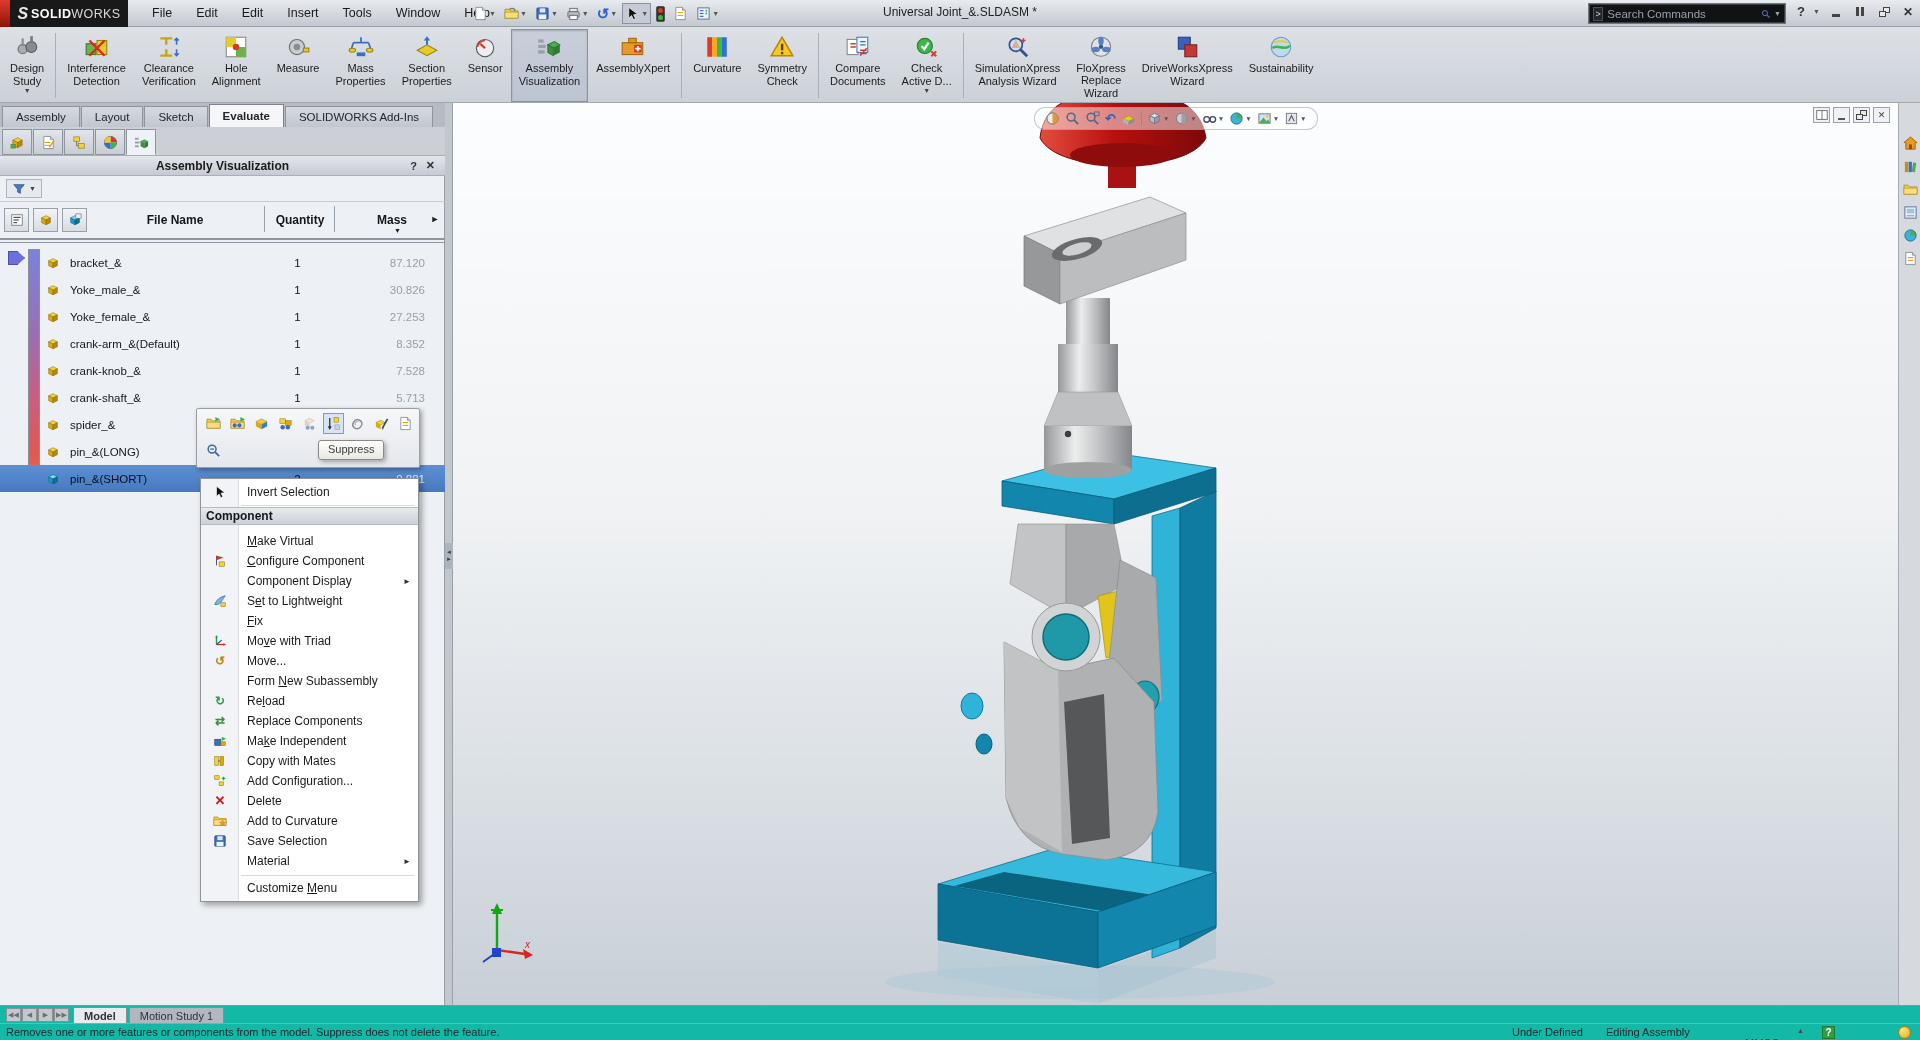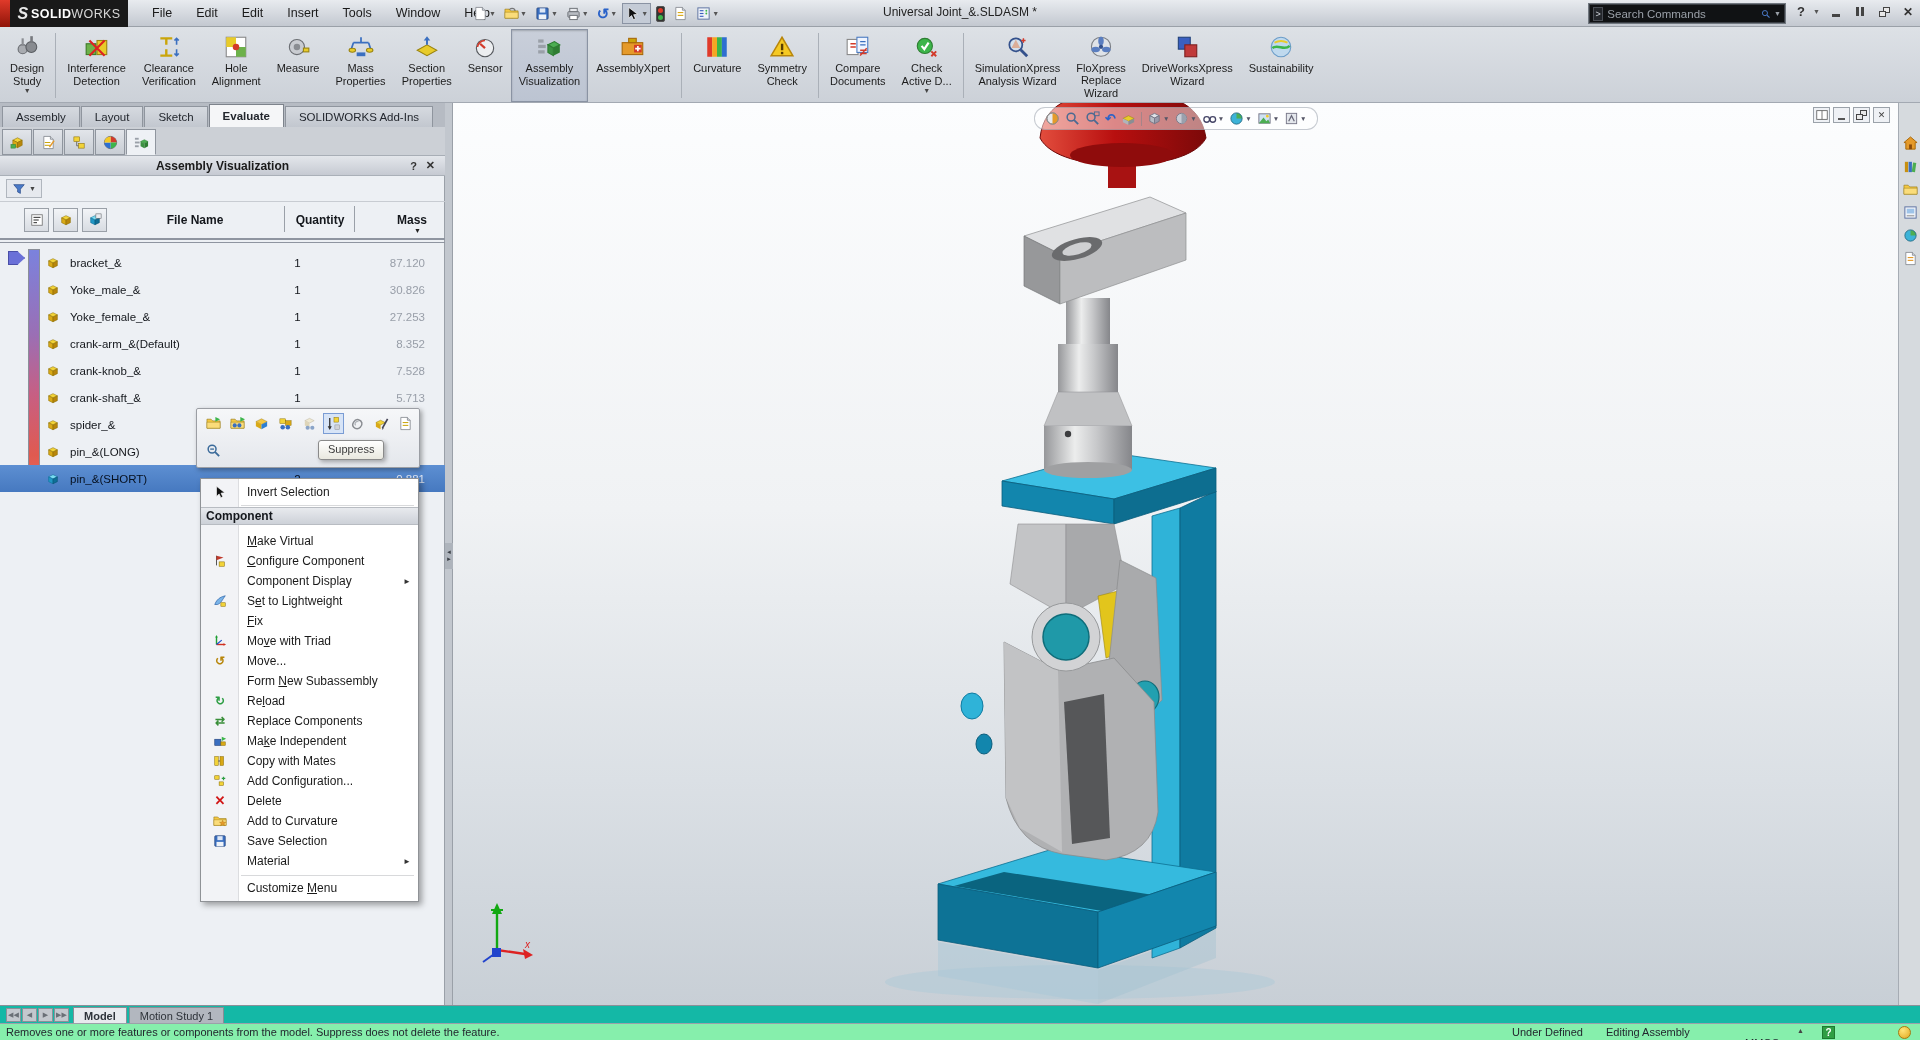--- a/index.html
+++ b/index.html
@@ -70,21 +70,21 @@
     border:1px solid #8f959e; background:linear-gradient(#e2e5ea,#c8cdd4); margin-right:1px; }
   .ptab.active { background:#eef1f5; border-bottom-color:#eef1f5; }
   .ptitle { position:absolute; left:0; top:29px; width:445px; height:20px;
     background:linear-gradient(#e3e6eb,#c6cad2); border-bottom:1px solid #aab0b8;
     display:flex; align-items:center; justify-content:center; font-weight:bold; font-size:12px; }
   .ptitle .pt-q { position:absolute; right:28px; font-weight:bold; color:#333; font-size:11px; }
   .ptitle .pt-x { position:absolute; right:10px; font-weight:bold; color:#333; font-size:11px; }
   .pfilter { position:absolute; left:0; top:49px; width:445px; height:26px; border-bottom:1px solid #c8ccd2; display:flex; align-items:center; padding-left:6px; }
   .fbtn { display:flex; align-items:center; gap:3px; border:1px solid #b0b6be; background:#e6e9ee; height:19px; padding:0 5px; }
   .fbtn .car { font-size:7px; color:#444; }
-  .phead { position:absolute; left:0; top:75px; width:445px; height:35px; display:flex; align-items:center;margin-left:20px; }
+  .phead { position:absolute; left:0; top:75px; width:445px; height:35px; display:flex; align-items:center; }
   .hbtn { width:25px; height:24px; border:1px solid #9aa0a8; background:linear-gradient(#f2f4f7,#d8dce2);
     display:flex; align-items:center; justify-content:center; margin-left:4px; }
   .hcol { font-weight:bold; font-size:12px; color:#14171c; }
   .hc-file { position:absolute; left:90px; width:170px; text-align:center; }
   .hc-qty  { position:absolute; left:268px; width:64px; text-align:center; }
   .hc-mass { position:absolute; left:350px; width:84px; text-align:center; }
   .hsep { position:absolute; top:4px; height:26px; width:1px; background:#9aa0a8; }
   .sortcar { position:absolute; left:394px; top:25px; font-size:7px; color:#222; }
   .hmore { position:absolute; left:428px; top:8px; width:14px; height:18px; display:flex; align-items:center; justify-content:center; font-size:9px; color:#222; }
   .dblline { position:absolute; left:0; top:111px; width:445px; height:5px; border-top:2px solid #8f95a0; border-bottom:1px solid #8f95a0; }
@@ -153,21 +153,21 @@
   .mi-ch { font-weight:bold; font-size:12px; line-height:12px; }
 
   
   .mstudy { position:absolute; left:0; top:1005px; width:1920px; height:18px; background:#14b8a6; border-top:1px solid #8a9098; display:flex; align-items:flex-end; }
   .nav4 { display:flex; gap:1px; margin:0 4px 1px 6px; }
   .navb { width:15px; height:14px; background:#c3c8ce; border:1px solid #8a9098; color:#6a7077; font-size:7px;
     display:flex; align-items:center; justify-content:center; }
   .mtab { height:16px; padding:0 10px; display:flex; align-items:center; font-size:11px; color:#2e333a;
     background:#b2b7bf; border:1px solid #878d95; border-bottom:none; margin-right:2px; }
   .mtab.active { background:#e8eaee; font-weight:bold; }
-  .statusbar { position:absolute; left:0; top:1023px; width:1920px; height:17px; background:#86efac; border-top:1px solid #9ba1a9;
+  .statusbar { position:absolute; left:0; top:1023px; width:1920px; height:17px; background:#14b8a6; border-top:1px solid #9ba1a9;
     font-size:11px; color:#23272e; }
   .st-msg { position:absolute; left:6px; top:2px; }
   .st-ud { position:absolute; left:1512px; top:2px; } .st-ea { position:absolute; left:1606px; top:2px; }
   .st-un { position:absolute; left:1745px; top:13px; } .st-car { position:absolute; left:1797px; top:3px; font-size:7px; color:#444; }
   .st-help { position:absolute; left:1822px; top:2px; width:13px; height:13px; background:#2f9e44; border:1px solid #1d7a30;
     color:#fff; font-weight:bold; font-size:10px; display:flex; align-items:center; justify-content:center; }
   .st-tip { position:absolute; left:1898px; top:2px; width:13px; height:13px; border-radius:50%;
     background:radial-gradient(circle at 35% 30%, #ffe479, #e0a81e); border:1px solid #a87a10; }
 
   u { text-decoration:underline; }

